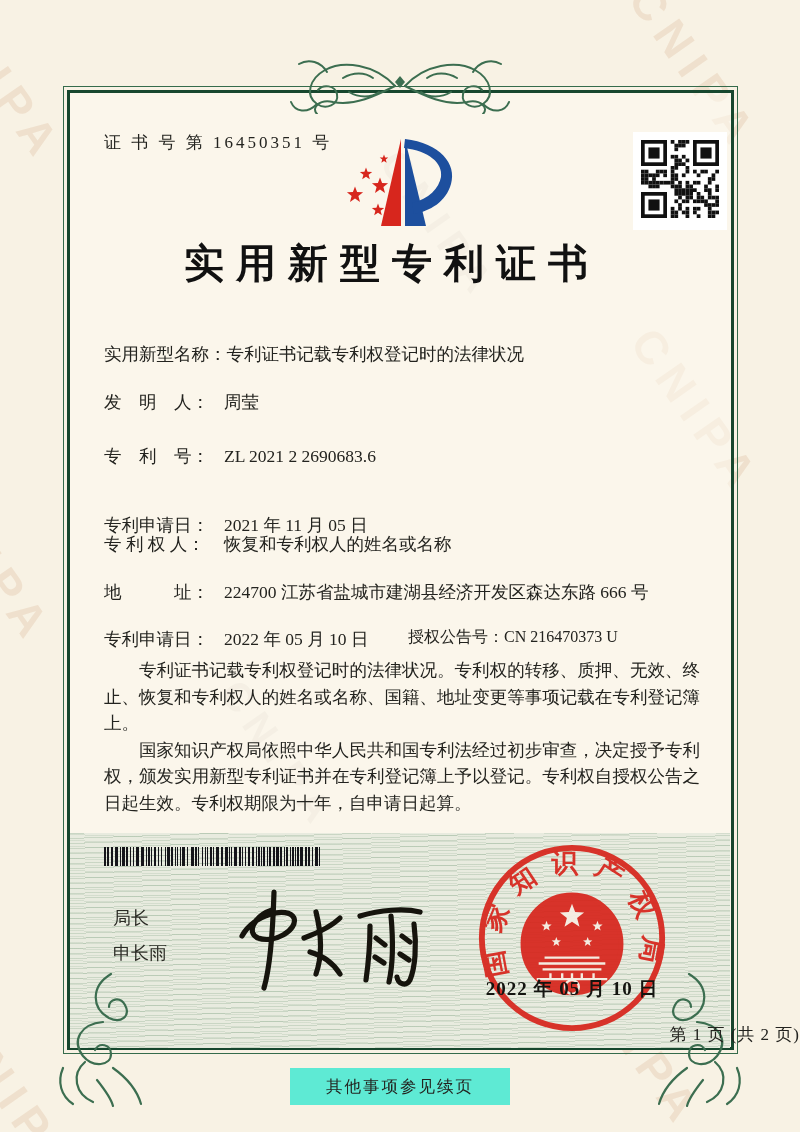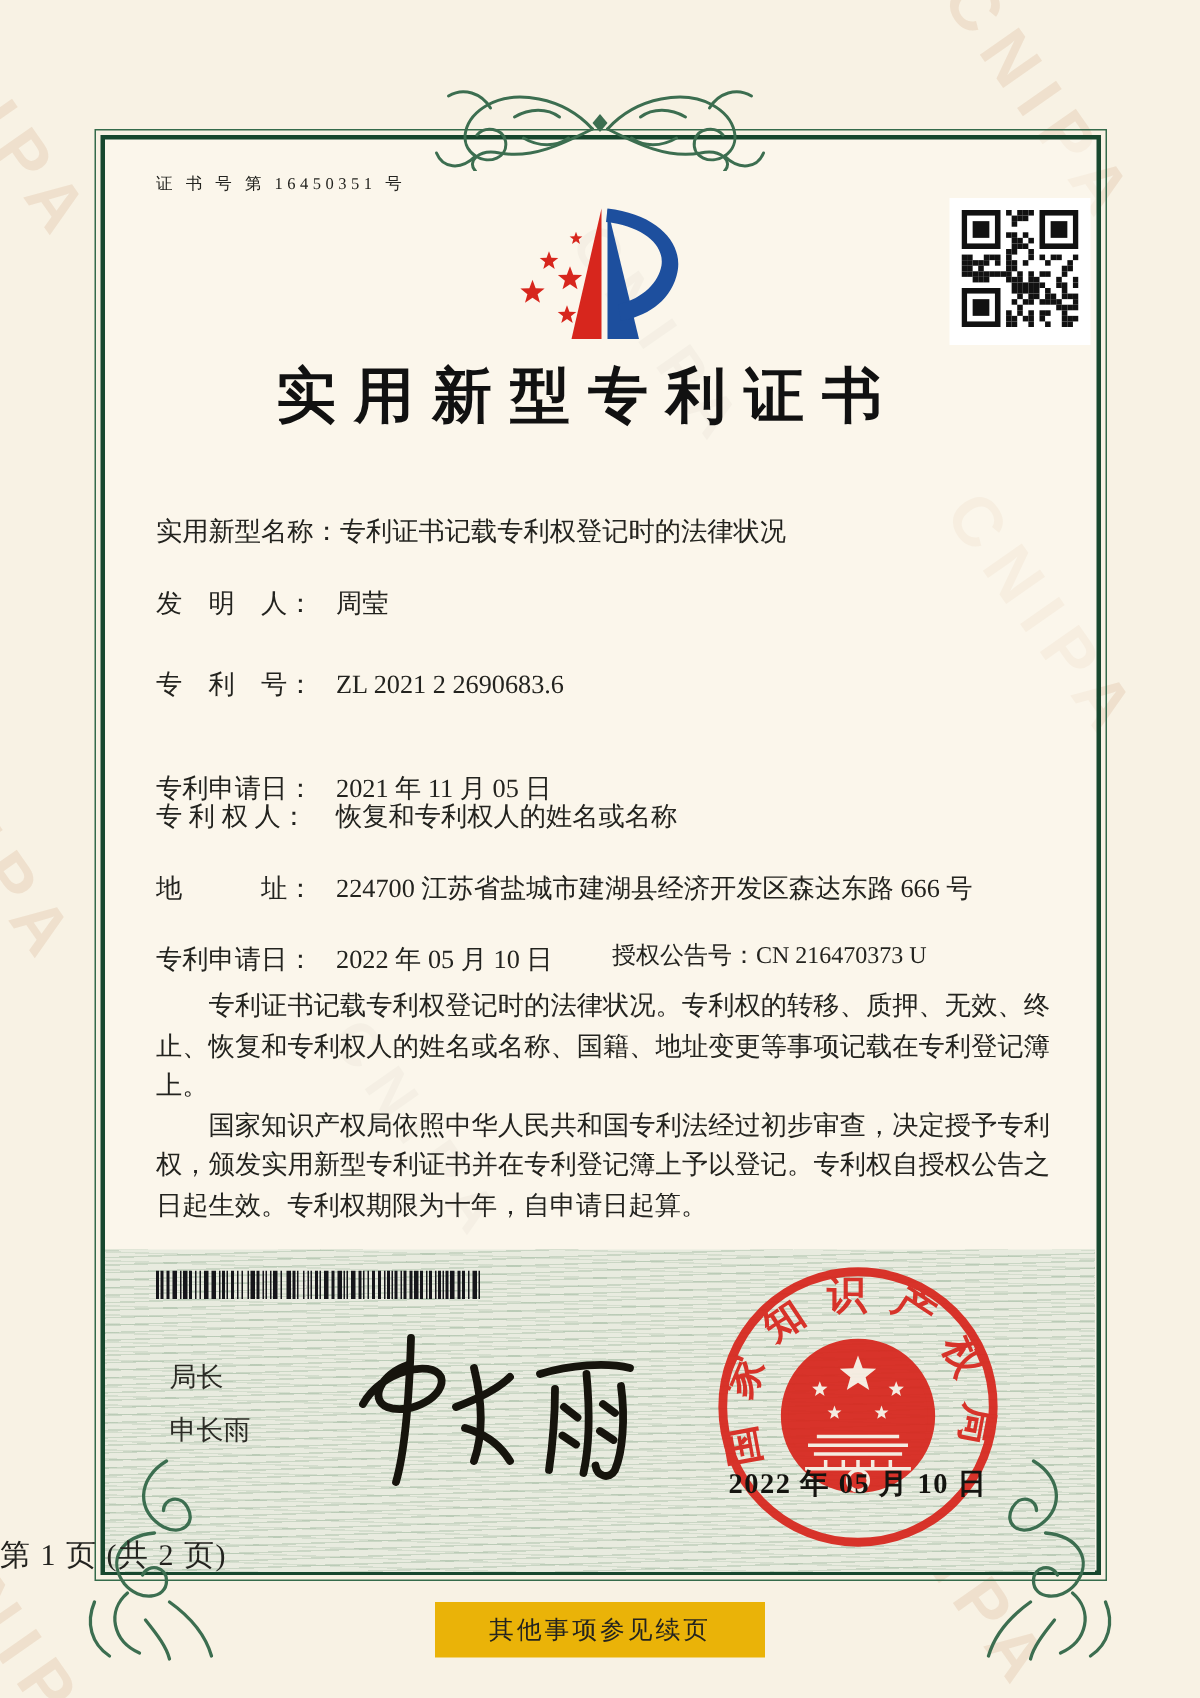--- a/index.html
+++ b/index.html
@@ -17,43 +17,43 @@
   .wm.grey{color:rgba(150,145,135,.14);font-size:40px}
   .frame-outer{position:absolute;left:63px;top:86px;width:673px;height:966px;border:1px solid #356b4b}
   .frame-inner{position:absolute;left:3px;top:3px;right:3px;bottom:3px;border:3px solid #17472e;background:rgba(253,249,240,.55)}
   .guilloche{
     position:absolute;left:70px;top:833px;width:660px;height:215px;
     background-color:#e8ebdf;
     background-image:
       repeating-linear-gradient(178deg,rgba(110,150,115,.25) 0 1px,rgba(255,255,255,0) 1px 5px),
       repeating-linear-gradient(182deg,rgba(110,150,115,.16) 0 1px,rgba(255,255,255,0) 1px 6px);
   }
-  .cert-no{position:absolute;left:104px;top:115px;font-size:11px;letter-spacing:3px}
+  .cert-no{position:absolute;left:104px;top:131px;font-size:17px;letter-spacing:3px}
   .title{position:absolute;left:0;right:16px;top:236px;text-align:center;font-size:40px;font-weight:bold;letter-spacing:12px;color:#111}
   .field{position:absolute;left:104px;font-size:17.5px;white-space:nowrap}
   .field .lab{display:inline-block;min-width:120px}
   .grant2{position:absolute;left:408px;top:627px;font-size:16px;white-space:nowrap}
   .paras{position:absolute;left:104px;top:657px;width:596px;font-size:17.5px;line-height:26.5px;text-align:justify}
   .paras p{margin:0;text-indent:2em}
   .logo{position:absolute;left:334px;top:126px;width:132px;height:112px}
   .qr-card{position:absolute;left:633px;top:132px;width:94px;height:98px;background:#ffffff}
   .qr{position:absolute;left:8px;top:8px;width:78px;height:78px}
   .ornament{position:absolute;left:283px;top:56px;width:234px;height:58px}
   .flourish{position:absolute;width:96px;height:136px}
   .fl-left{left:53px;top:972px}
   .fl-right{right:53px;top:972px;transform:scaleX(-1)}
   .barcode{position:absolute;left:104px;top:847px;width:216px;height:19px}
   .signer{position:absolute;font-size:18px;font-family:Liberation Sans, sans-serif;color:#2b2b25}
   .signer-title{left:113px;top:906px}
   .signer-name{left:113px;top:941px}
   .signature-svg{position:absolute;left:228px;top:886px;width:205px;height:105px}
   .seal{position:absolute;left:474px;top:840px;width:196px;height:196px;opacity:.93}
   .seal-date{position:absolute;left:474px;top:976px;width:196px;text-align:center;font-size:19px;font-weight:bold;letter-spacing:1px;color:#141410}
-  .page-info{position:absolute;left:0;right:0;top:1023px;text-align:left;font-size:20px;letter-spacing:1px}
-  .footer-note{position:absolute;left:290px;top:1068px;width:220px;height:37px;background:#eab308;
+  .page-info{position:absolute;left:0;right:0;top:1023px;text-align:right;font-size:17px;letter-spacing:1px}
+  .footer-note{position:absolute;left:290px;top:1068px;width:220px;height:37px;background:#5eead4;
     display:flex;align-items:center;justify-content:center;font-size:16.5px;letter-spacing:2px}
 </style>
 </head>
 <body>
 
 <div class="wm" style="left:-34px;top:-14px">CNIPA</div>
 <div class="wm" style="left:662px;top:-26px">CNIPA</div>
 <div class="wm grey" style="left:408px;top:142px">CNIPA</div>
 <div class="wm" style="left:664px;top:318px">CNIPA</div>
 <div class="wm" style="left:-44px;top:468px">CNIPA</div>

